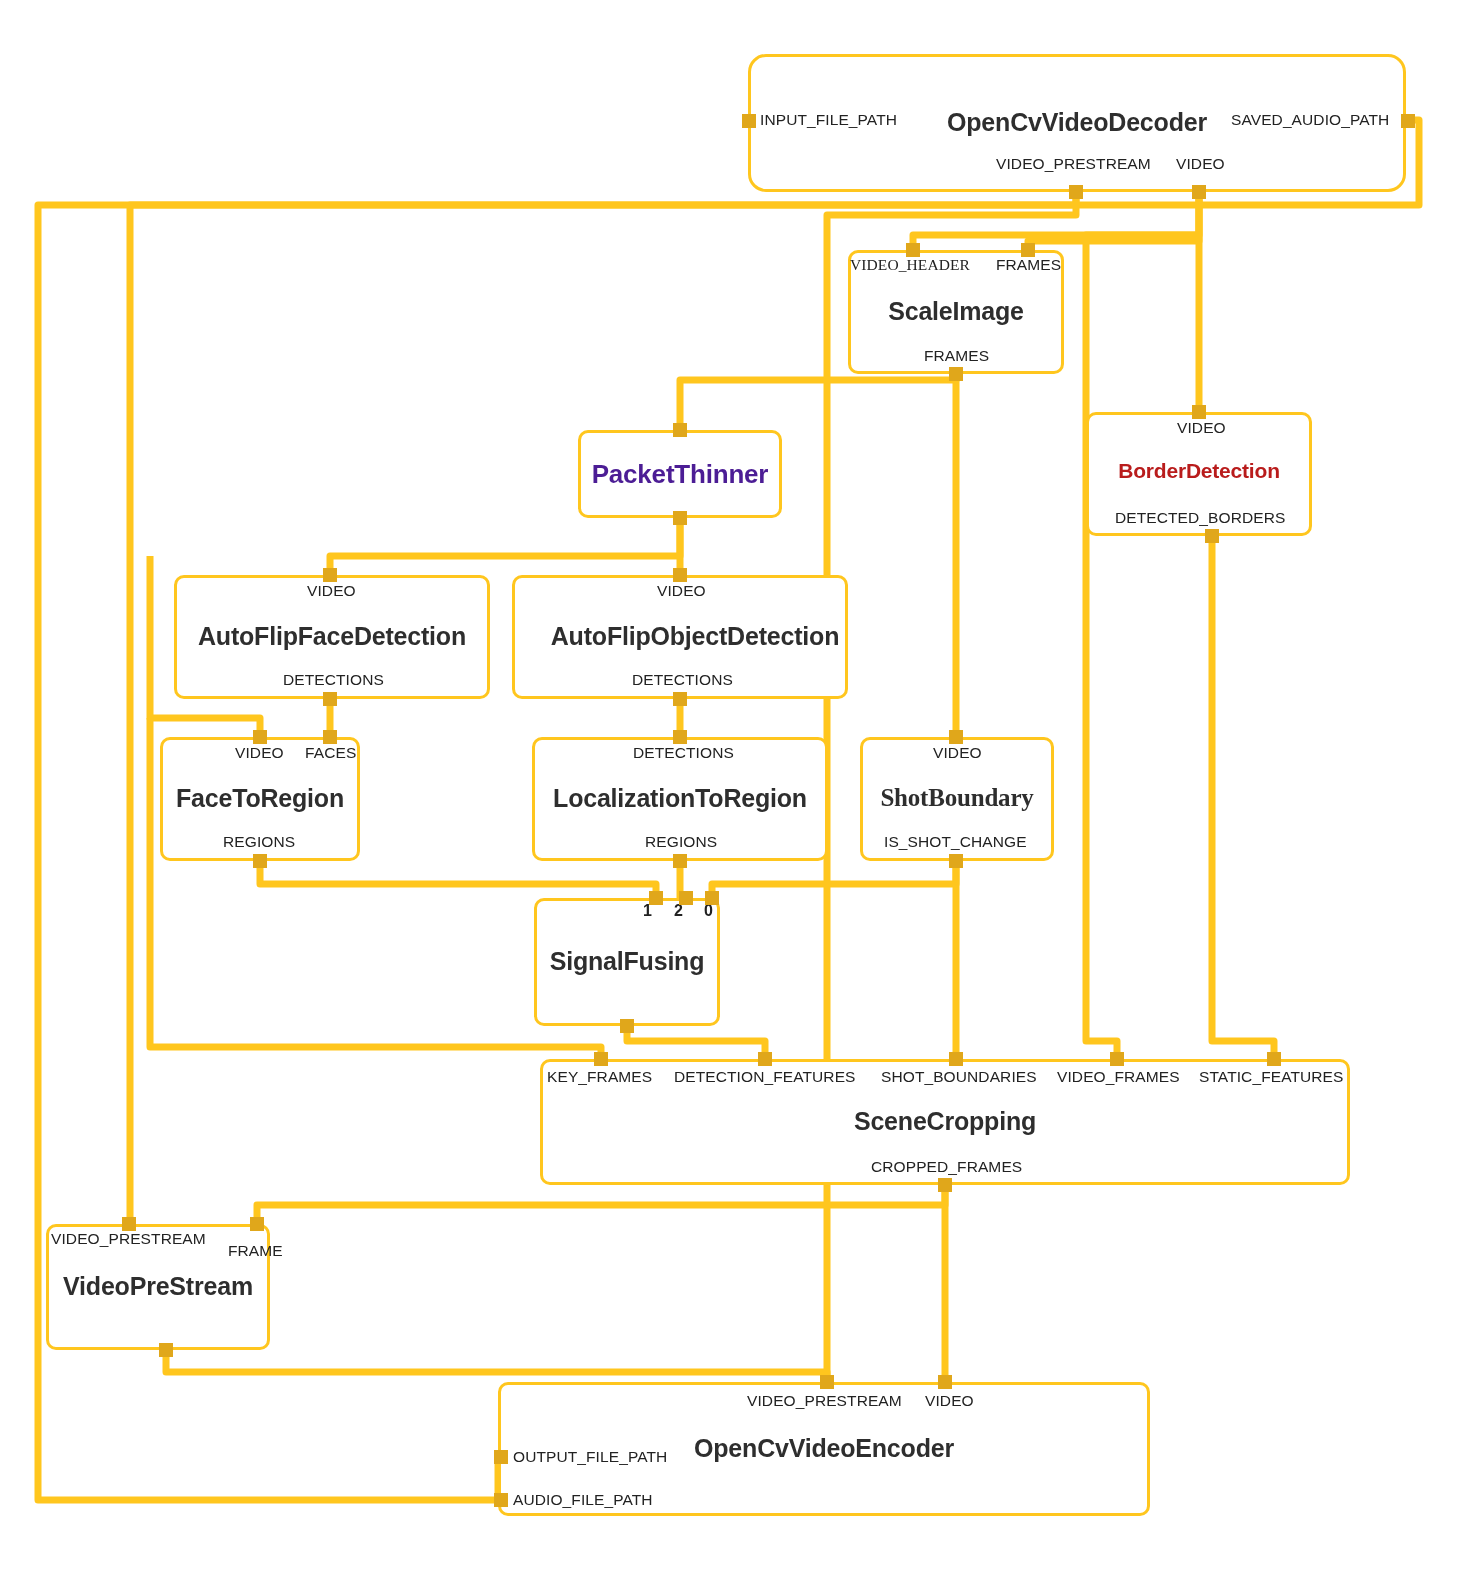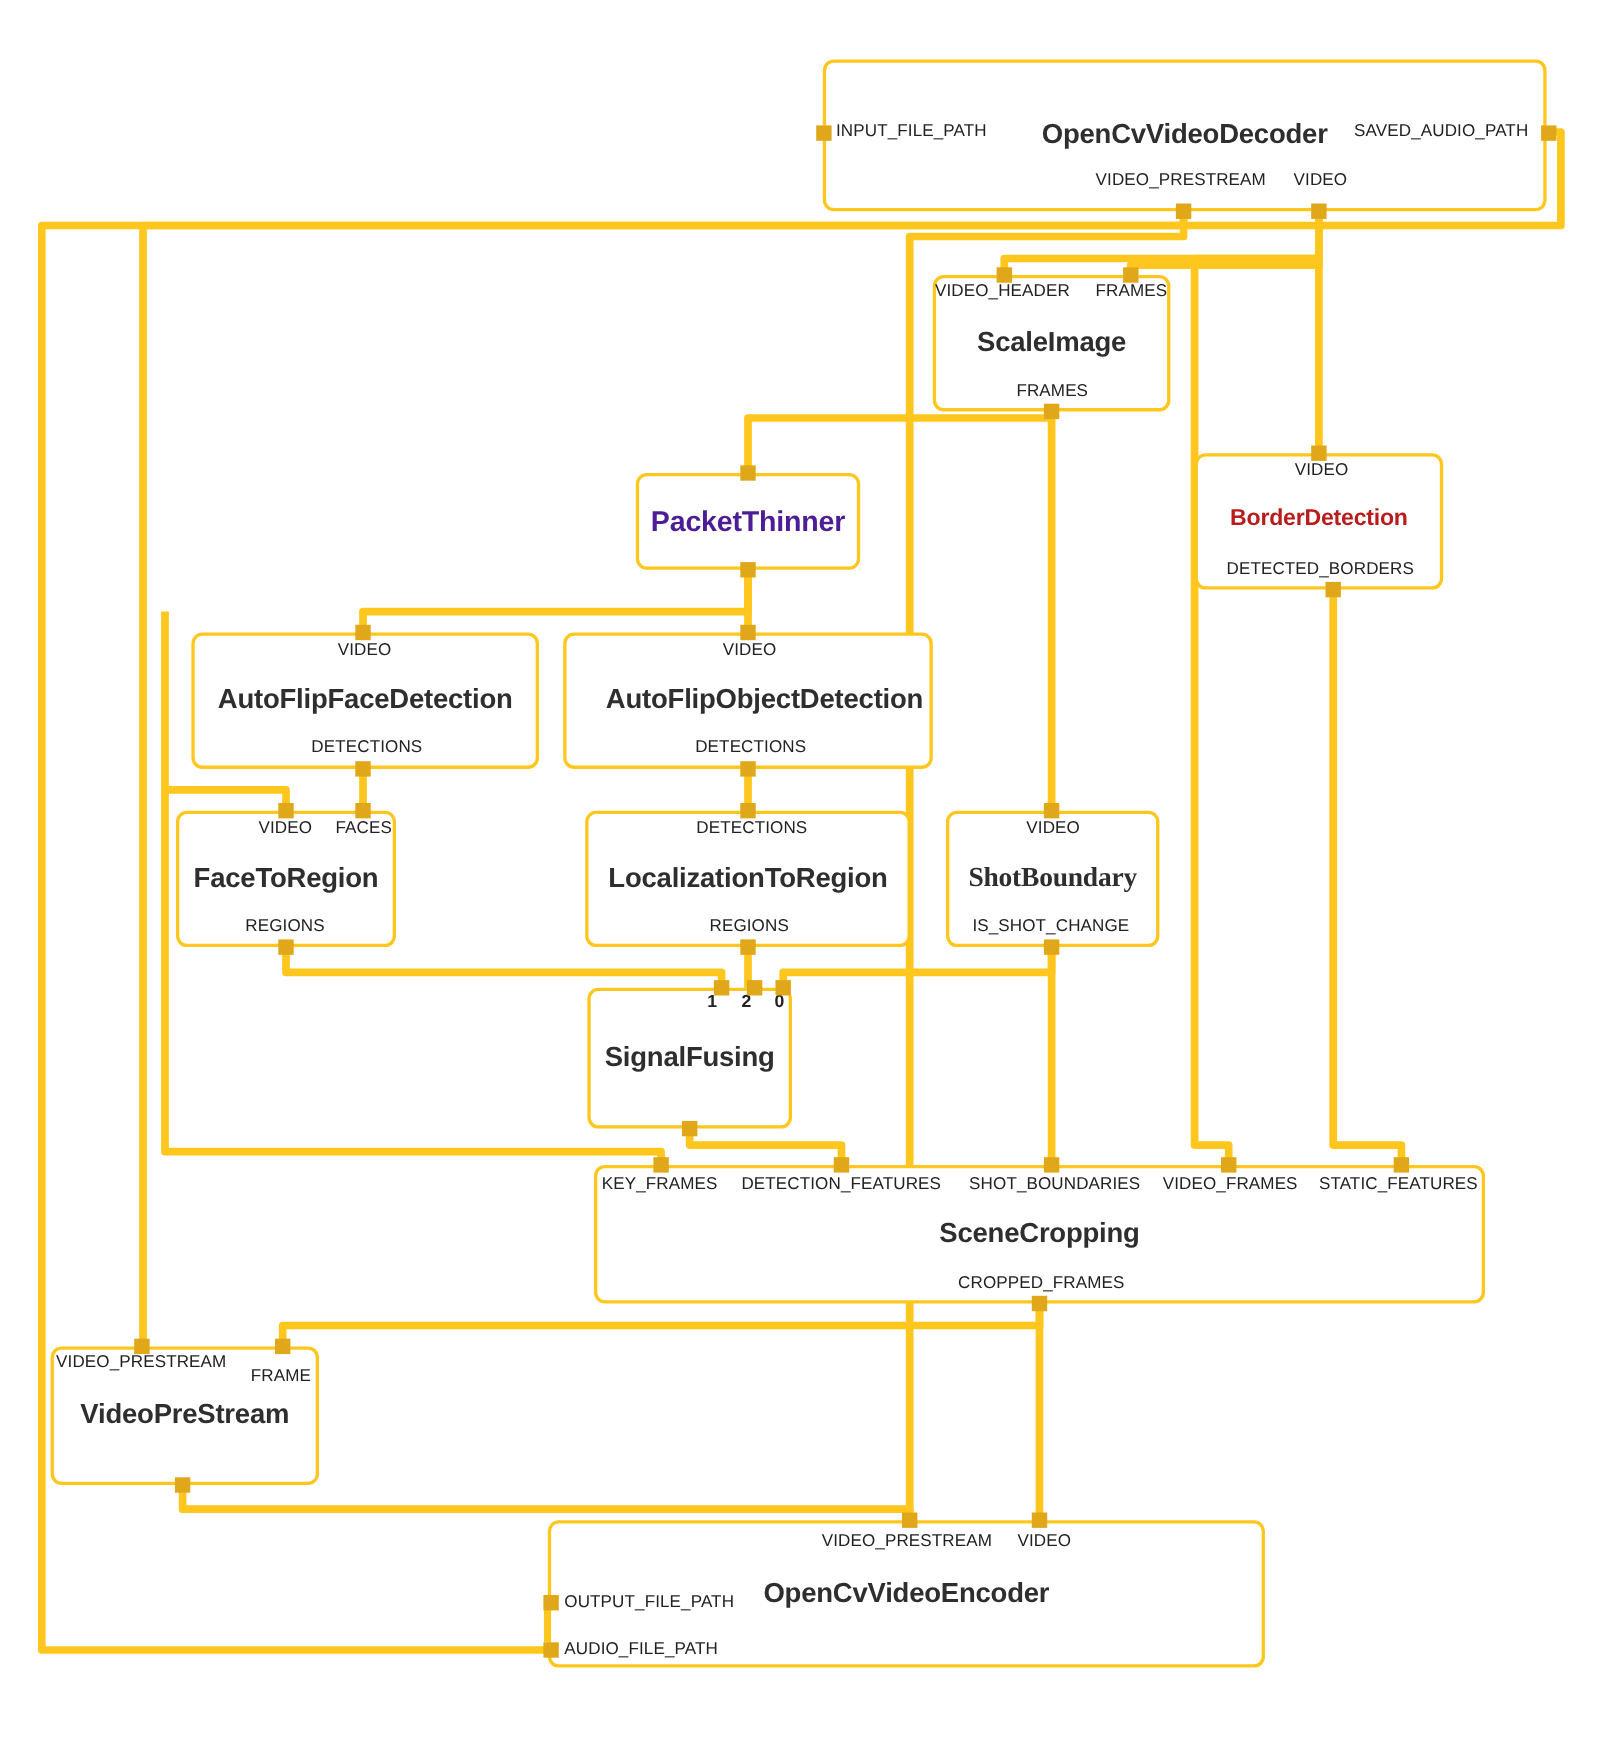--- a/index.html
+++ b/index.html
@@ -39,21 +39,21 @@
       <path d="M150,718 L150,1047 L601,1047 L601,1059" fill="none" stroke="#FFC61E" stroke-width="7" stroke-linecap="butt" stroke-linejoin="round"></path>
       <path d="M1212,536 L1212,1041 L1274,1041 L1274,1059" fill="none" stroke="#FFC61E" stroke-width="7" stroke-linecap="butt" stroke-linejoin="round"></path>
       <path d="M1199,235 L1086,235 L1086,1041 L1117,1041 L1117,1059" fill="none" stroke="#FFC61E" stroke-width="7" stroke-linecap="butt" stroke-linejoin="round"></path>
       <path d="M945,1185 L945,1205 L257,1205 L257,1224" fill="none" stroke="#FFC61E" stroke-width="7" stroke-linecap="butt" stroke-linejoin="round"></path>
       <path d="M945,1185 L945,1382" fill="none" stroke="#FFC61E" stroke-width="7" stroke-linecap="butt" stroke-linejoin="round"></path>
       <path d="M166,1350 L166,1372 L827,1372 L827,1382" fill="none" stroke="#FFC61E" stroke-width="7" stroke-linecap="butt" stroke-linejoin="round"></path>
       <path d="M498,1450 L498,1493" fill="none" stroke="#FFC61E" stroke-width="7" stroke-linecap="butt" stroke-linejoin="round"></path>
     </svg>
 
   <div id="nodes">
-      <div class="node" style="left: 748px; top: 54px; width: 658px; height: 138px; border-color: rgb(255, 198, 30); background: rgb(255, 255, 255);">
+      <div class="node" style="left: 748px; top: 54px; width: 658px; height: 138px; border-color: rgb(255, 198, 30); background: rgb(255, 255, 255); border-radius: 18px;">
         <div class="ntitle" style="top: 51px; font-size: 25px; color: rgb(46, 46, 46);">OpenCvVideoDecoder</div>
       </div>
       <div class="node" style="left: 848px; top: 250px; width: 216px; height: 124px; border-color: rgb(255, 198, 30); background: rgb(255, 255, 255);">
         <div class="ntitle" style="top: 44px; font-size: 25px; color: rgb(46, 46, 46);">ScaleImage</div>
       </div>
       <div class="node" style="left: 1086px; top: 412px; width: 226px; height: 124px; border-color: rgb(255, 198, 30); background: rgb(255, 255, 255);">
         <div class="ntitle" style="top: 44px; font-size: 21px; color: #b91c1c;">BorderDetection</div>
       </div>
       <div class="node" style="left: 578px; top: 430px; width: 204px; height: 88px; border-color: rgb(255, 198, 30); background: rgb(255, 255, 255);">
         <div class="ntitle" style="top: 26px; font-size: 26px; color: #4c1d95;">PacketThinner</div>
@@ -72,33 +72,33 @@
       </div>
       <div class="node" style="left: 860px; top: 737px; width: 194px; height: 124px; border-color: rgb(255, 198, 30); background: rgb(255, 255, 255); font-family: Liberation Serif, serif;">
         <div class="ntitle" style="top: 44px; font-size: 25px; color: rgb(46, 46, 46);">ShotBoundary</div>
       </div>
       <div class="node" style="left: 534px; top: 898px; width: 186px; height: 128px; border-color: rgb(255, 198, 30); background: rgb(255, 255, 255);">
         <div class="ntitle" style="top: 46px; font-size: 25px; color: rgb(46, 46, 46);">SignalFusing</div>
       </div>
       <div class="node" style="left: 540px; top: 1059px; width: 810px; height: 126px; border-color: rgb(255, 198, 30); background: rgb(255, 255, 255);">
         <div class="ntitle" style="top: 45px; font-size: 25px; color: rgb(46, 46, 46);">SceneCropping</div>
       </div>
-      <div class="node" style="left: 46px; top: 1224px; width: 244px; height: 126px; border-color: rgb(255, 198, 30); background: rgb(255, 255, 255);">
+      <div class="node" style="left: 46px; top: 1224px; width: 224px; height: 126px; border-color: rgb(255, 198, 30); background: rgb(255, 255, 255);">
         <div class="ntitle" style="top: 45px; font-size: 25px; color: rgb(46, 46, 46);">VideoPreStream</div>
       </div>
       <div class="node" style="left: 498px; top: 1382px; width: 652px; height: 134px; border-color: rgb(255, 198, 30); background: rgb(255, 255, 255);">
         <div class="ntitle" style="top: 49px; font-size: 25px; color: rgb(46, 46, 46);">OpenCvVideoEncoder</div>
       </div>
     </div>
   <div id="labels">
       <div class="plabel" style="left: 760px; top: 111px;">INPUT_FILE_PATH</div>
       <div class="plabel" style="left: 1231px; top: 111px;">SAVED_AUDIO_PATH</div>
       <div class="plabel" style="left: 996px; top: 155px;">VIDEO_PRESTREAM</div>
       <div class="plabel" style="left: 1176px; top: 155px;">VIDEO</div>
-      <div class="plabel" style="left: 850px; top: 256px;">VIDEO_HEADER</div>
+      <div class="plabel" style="left: 850px; top: 256px; font-family: Liberation Serif, serif;">VIDEO_HEADER</div>
       <div class="plabel" style="left: 996px; top: 256px;">FRAMES</div>
       <div class="plabel" style="left: 924px; top: 347px;">FRAMES</div>
       <div class="plabel" style="left: 1177px; top: 419px;">VIDEO</div>
       <div class="plabel" style="left: 1115px; top: 509px;">DETECTED_BORDERS</div>
       <div class="plabel" style="left: 307px; top: 582px;">VIDEO</div>
       <div class="plabel" style="left: 283px; top: 671px;">DETECTIONS</div>
       <div class="plabel" style="left: 657px; top: 582px;">VIDEO</div>
       <div class="plabel" style="left: 632px; top: 671px;">DETECTIONS</div>
       <div class="plabel" style="left: 235px; top: 744px;">VIDEO</div>
       <div class="plabel" style="left: 305px; top: 744px;">FACES</div>

